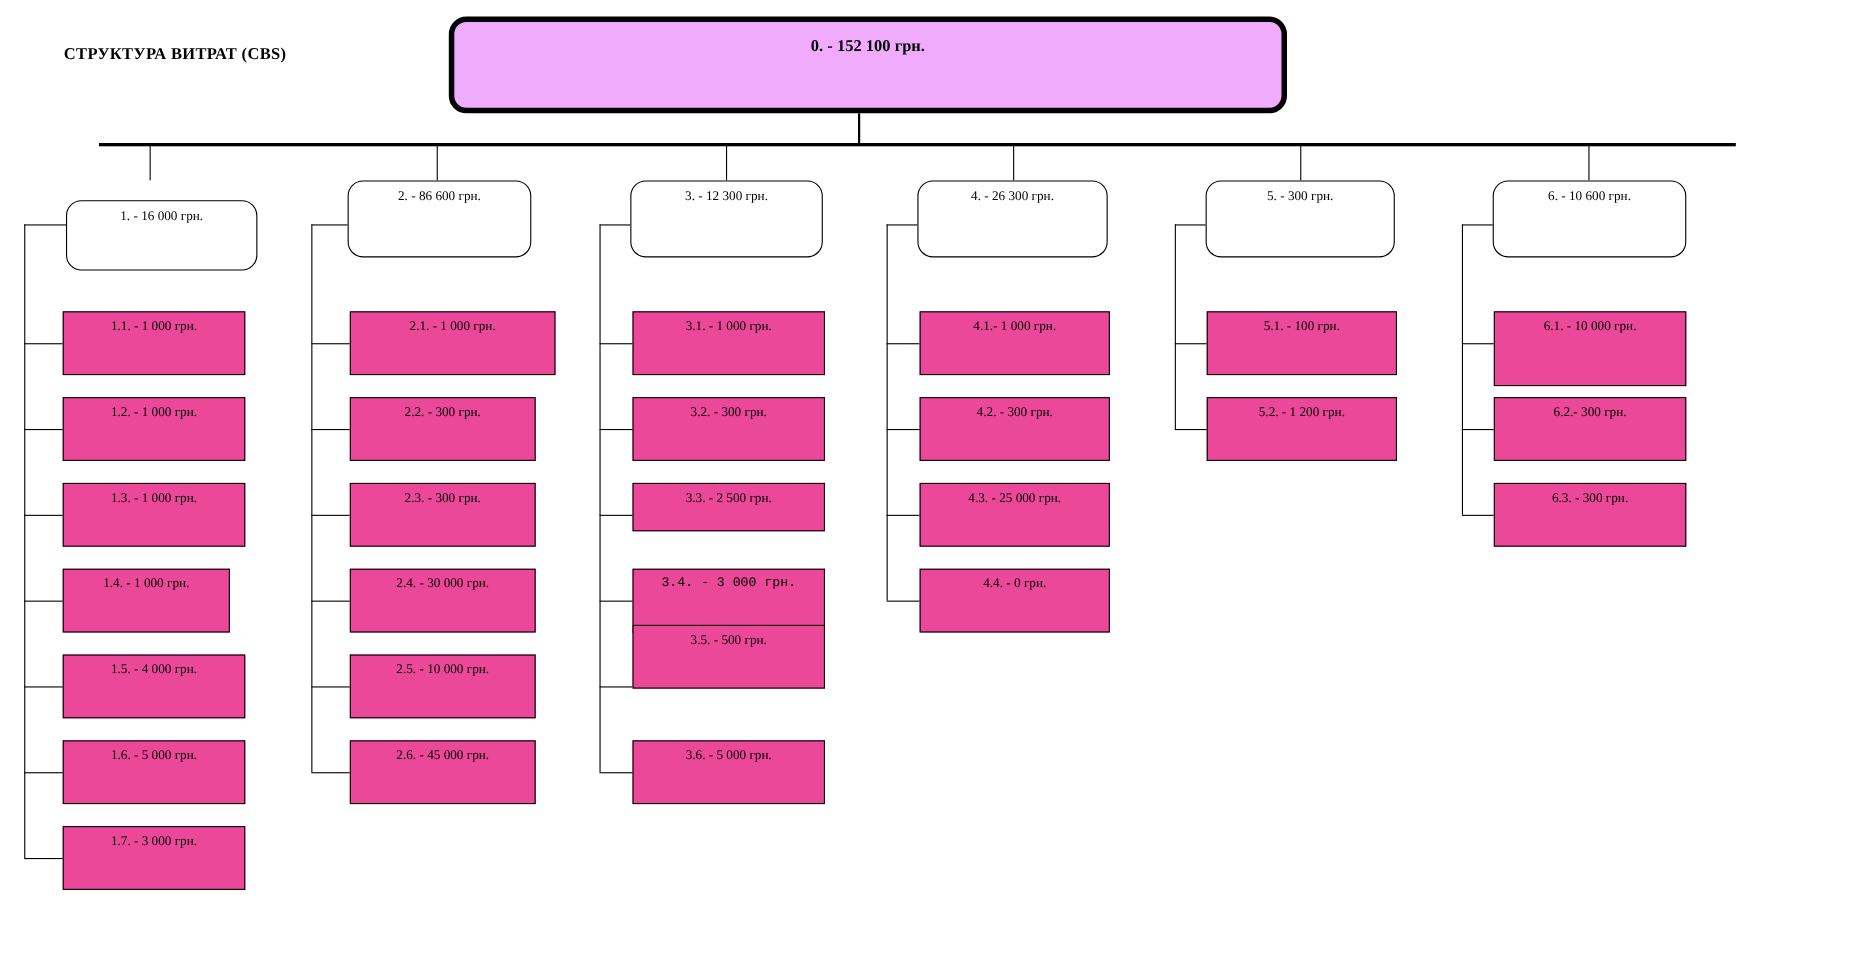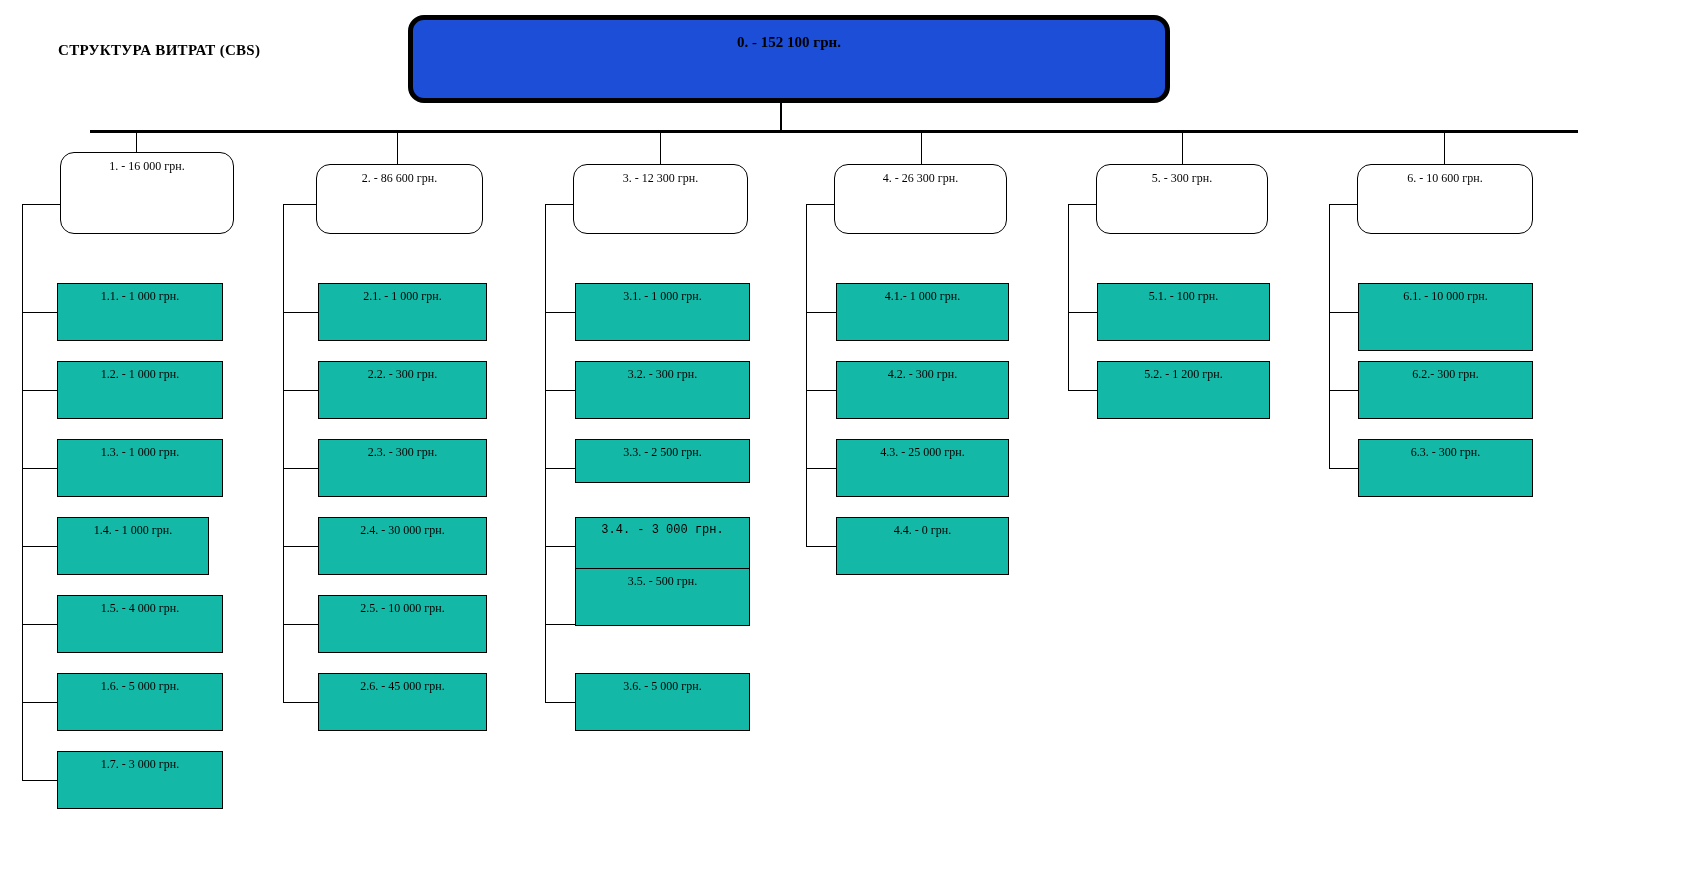--- a/index.html
+++ b/index.html
@@ -23,21 +23,21 @@
     color:#000;
   }
 
   
   .root-box{
     position:absolute;
     left:408px;top:15px;
     width:762px;height:88px;
     border:5px solid #000;
     border-radius:16px;
-    background:#1d4ed8;
+    background:#f0abfc;
     box-sizing:border-box;
   }
   .root-label{
     position:absolute;
     left:0;right:0;top:14px;
     text-align:center;
     font-size:15px;
     font-weight:bold;
     color:#000;
     white-space:nowrap;
@@ -65,21 +65,21 @@
     font-size:12px;
     color:#000;
     white-space:nowrap;
   }
 
   
   .l2-box{
     position:absolute;
     height:58px;
     border:1px solid #000;
-    background:#14b8a6;
+    background:#ec4899;
     box-sizing:border-box;
   }
   .l2-label{
     position:absolute;
     left:0;right:0;top:5px;
     text-align:center;
     font-size:12px;
     color:#000;
     white-space:nowrap;
   }
@@ -139,21 +139,21 @@
       <div class="hline" style="left: 1068px; top: 312px; width: 29px;"></div>
       <div class="hline" style="left: 1068px; top: 390px; width: 29px;"></div>
       <div class="vline" style="left: 1444px; top: 130px; height: 34px;"></div>
       <div class="hline" style="left: 1329px; top: 204px; width: 28px;"></div>
       <div class="vline" style="left: 1329px; top: 204px; height: 264px;"></div>
       <div class="hline" style="left: 1329px; top: 312px; width: 29px;"></div>
       <div class="hline" style="left: 1329px; top: 390px; width: 29px;"></div>
       <div class="hline" style="left: 1329px; top: 468px; width: 29px;"></div>
     </div>
   <div id="columns">
-      <div class="l1-box" style="left: 60px; top: 152px; width: 174px; height: 82px;">
+      <div class="l1-box" style="left: 60px; top: 182px; width: 174px; height: 64px;">
         <div class="l1-label">1. - 16 000 грн.</div>
       </div>
       <div class="l2-box" style="left: 57px; top: 283px; width: 166px; height: 58px;">
         <div class="l2-label">1.1. - 1 000 грн.</div>
       </div>
       <div class="l2-box" style="left: 57px; top: 361px; width: 166px; height: 58px;">
         <div class="l2-label">1.2.  - 1 000 грн.</div>
       </div>
       <div class="l2-box" style="left: 57px; top: 439px; width: 166px; height: 58px;">
         <div class="l2-label">1.3.  - 1 000 грн.</div>
@@ -166,21 +166,21 @@
       </div>
       <div class="l2-box" style="left: 57px; top: 673px; width: 166px; height: 58px;">
         <div class="l2-label">1.6.  - 5 000 грн.</div>
       </div>
       <div class="l2-box" style="left: 57px; top: 751px; width: 166px; height: 58px;">
         <div class="l2-label">1.7.  - 3 000 грн.</div>
       </div>
       <div class="l1-box" style="left: 316px; top: 164px; width: 167px; height: 70px;">
         <div class="l1-label">2. - 86 600 грн.</div>
       </div>
-      <div class="l2-box" style="left: 318px; top: 283px; width: 169px; height: 58px;">
+      <div class="l2-box" style="left: 318px; top: 283px; width: 187px; height: 58px;">
         <div class="l2-label">2.1.  - 1 000 грн.</div>
       </div>
       <div class="l2-box" style="left: 318px; top: 361px; width: 169px; height: 58px;">
         <div class="l2-label">2.2.  - 300 грн.</div>
       </div>
       <div class="l2-box" style="left: 318px; top: 439px; width: 169px; height: 58px;">
         <div class="l2-label">2.3. - 300 грн.</div>
       </div>
       <div class="l2-box" style="left: 318px; top: 517px; width: 169px; height: 58px;">
         <div class="l2-label">2.4. -  30 000 грн.</div>

